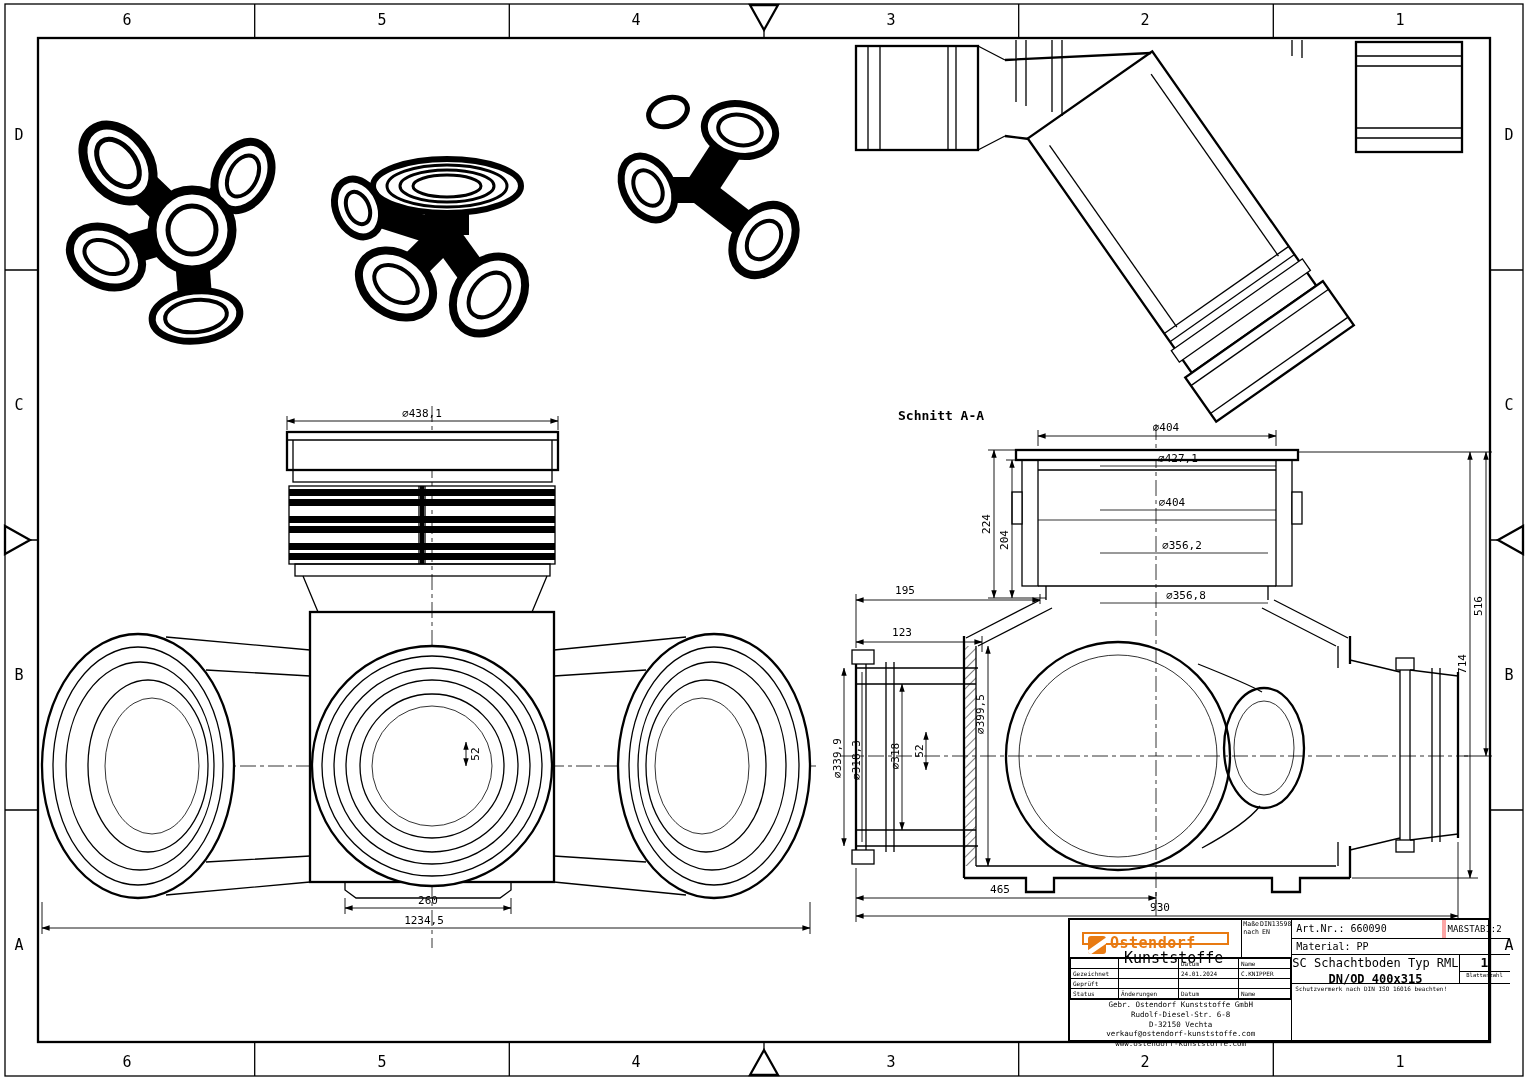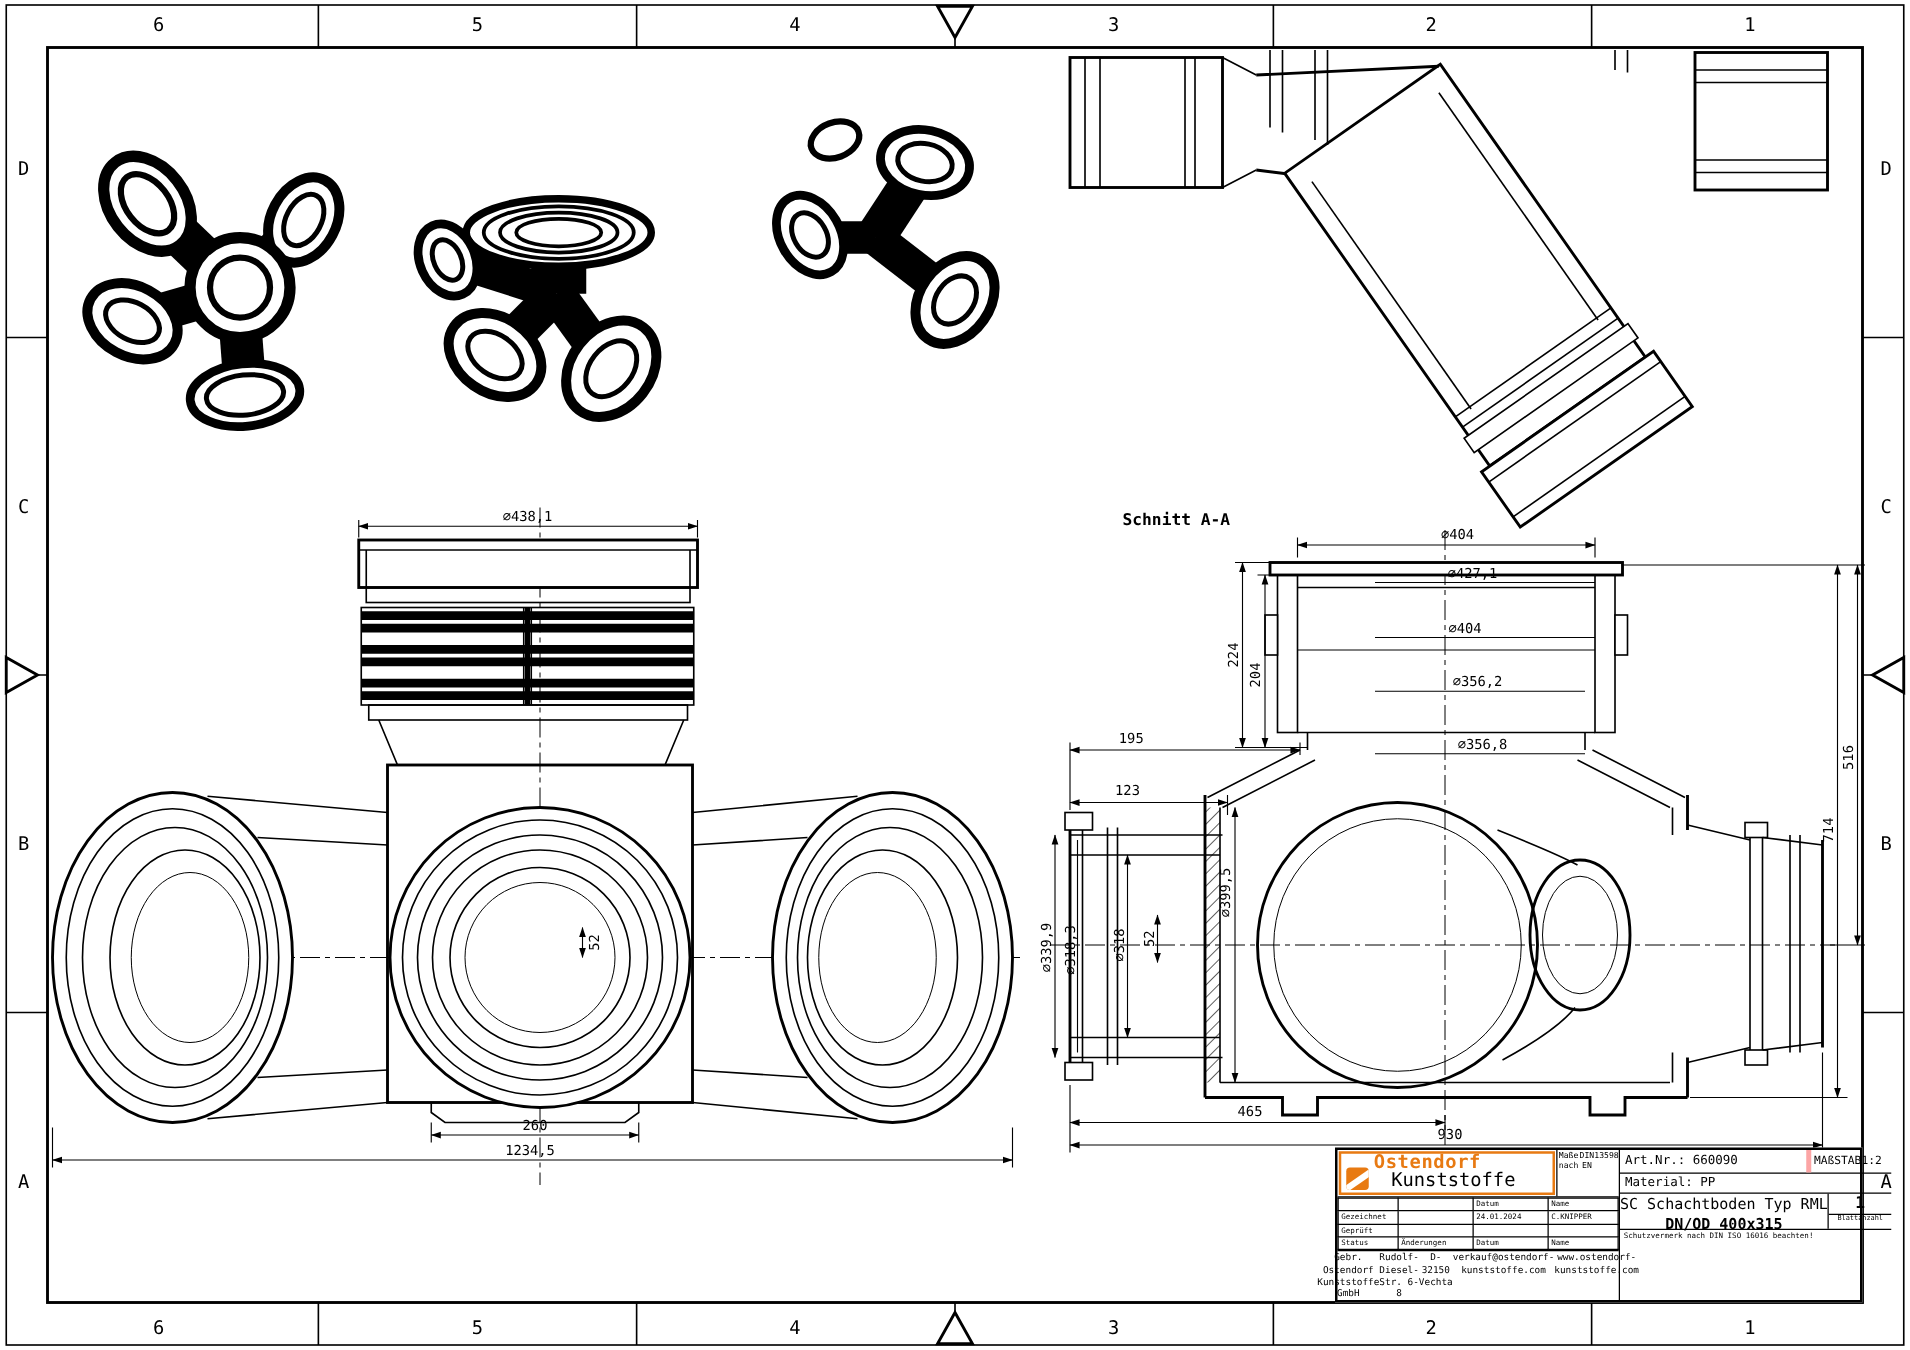--- a/index.html
+++ b/index.html
@@ -14,31 +14,31 @@
   .blk{fill:#000;stroke:none}
   .wf{fill:#fff}
   text{fill:#000;font-family:"DejaVu Sans Mono","Liberation Mono",monospace}
   .dt{font-size:11px}
   .zt{font-size:15px}
   .st{font-size:13px;font-weight:bold}
   
   .tb{position:absolute;left:1068px;top:918px;width:422px;height:124px;border:2px solid #000;background:#fff;display:flex;font-family:"DejaVu Sans Mono","Liberation Mono",monospace}
   .tb-l{width:226px;border-right:1px solid #000;display:flex;flex-direction:column}
   .tb-logo-row{height:38px;display:flex;border-bottom:1px solid #000}
-  .tb-logo{flex:1;display:flex;align-items:flex-end;gap:4px;padding:2px 4px;border:2px solid var(--accent);margin:1px}
+  .tb-logo{flex:1;display:flex;align-items:flex-start;gap:4px;padding:2px 4px;border:2px solid var(--accent);margin:12px}
   .logo-mark{width:18px;height:18px;background:var(--accent);border-radius:3px;position:relative;overflow:hidden;flex:0 0 auto}
   .logo-mark::after{content:"";position:absolute;left:-4px;top:7px;width:30px;height:5px;background:#fff;transform:rotate(-35deg)}
   .logo-text{line-height:1}
   .logo-l1{color:var(--accent);font-weight:bold;font-size:15px;letter-spacing:.5px}
   .logo-l2{color:#000;font-size:15px;padding-left:14px}
   .tb-masse{width:50px;border-left:1px solid #000;font-size:6.5px;text-align:center;display:flex;flex-direction:row;justify-content:center;line-height:1.25}
   .tb-rev{height:44px;border-bottom:1px solid #000}
   .revt{width:100%;height:100%;border-collapse:collapse;table-layout:fixed}
   .revt td{border:1px solid #000;font-size:6px;padding:0 2px;overflow:hidden;white-space:nowrap;height:10px}
-  .tb-company{flex:1;font-size:7.5px;text-align:center;display:flex;flex-direction:row;justify-content:center;line-height:1.3}
+  .tb-company{flex:1;font-size:7.5px;text-align:center;display:flex;flex-direction:column;justify-content:center;line-height:1.3}
   .tb-r{flex:1;display:flex;flex-direction:column}
   .tb-row1{height:19px;display:flex;border-bottom:1px solid #000}
   .tb-artnr{flex:1;font-size:10px;padding:3px 4px;border-right:4px solid #fca5a5;white-space:nowrap}
   .tb-scale{width:64px;font-size:9px;padding:4px 2px;white-space:nowrap}
   .tb-mat{height:16px;font-size:10px;padding:2px 4px;border-bottom:1px solid #000}
   .tb-title{height:51px;border-bottom:1px solid #000;text-align:center;font-size:20px;font-weight:bold;line-height:1.2;padding-top:3px;letter-spacing:1px}
   .tb-row4{height:29px;display:flex;border-bottom:1px solid #000}
   .tb-type{flex:1;border-right:1px solid #000;text-align:center;font-size:12px;line-height:1.3;padding-top:1px;white-space:nowrap}
   .tb-type .b2{font-weight:bold}
   .tb-sheet{width:50px;text-align:center}

